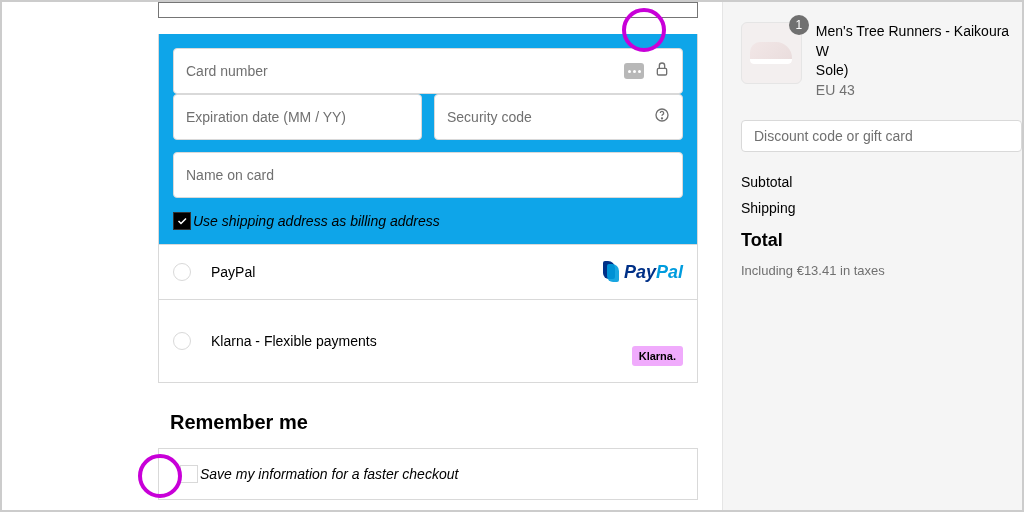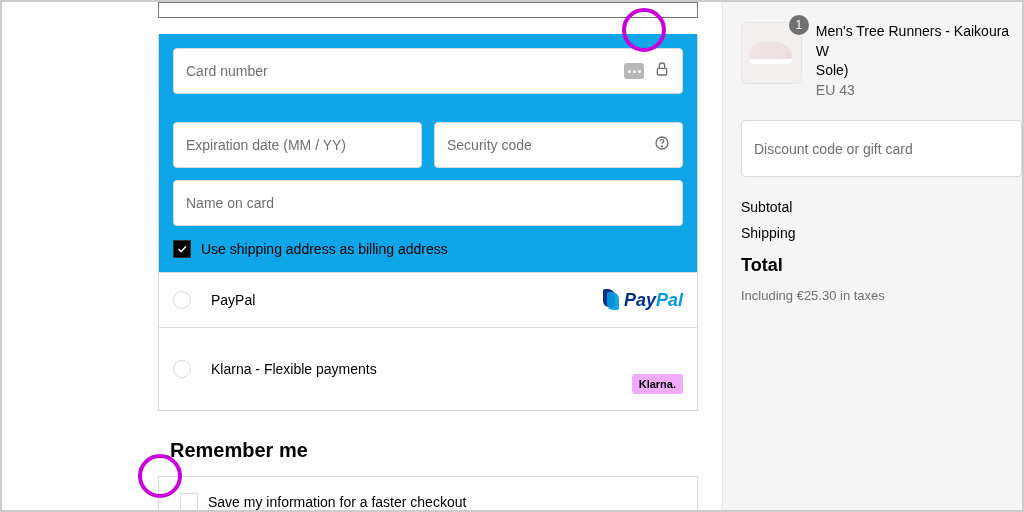--- a/index.html
+++ b/index.html
@@ -8,29 +8,29 @@
   .main { flex: 1; padding: 0 0 0 16px; position: relative; }
   .inner { width: 540px; margin-left: 140px; }
   .side { width: 300px; background: #f5f5f5; padding: 20px 0 20px 18px; border-left: 1px solid #e5e5e5; }
 
   .top-box { border: 1px solid #757575; height: 16px; margin-bottom: 16px; background: #fff; }
 
   .field-group { background: #0ea5e9; border: 1px solid #d9d9d9; border-top: none; padding: 14px; }
   .field { background: #fff; border: 1px solid #d9d9d9; border-radius: 4px; height: 46px; display: flex; align-items: center; padding: 0 12px; position: relative; }
   .field input { border: none; outline: none; width: 100%; font-size: 14px; background: transparent; }
   .field input::placeholder { color: #707070; font-size: 14px; }
-  .field-row { display: flex; gap: 12px; margin-top: 28px; }
+  .field-row { display: flex; gap: 12px; margin-top: 0; }
   .field-row .field { flex: 1; }
   .mt { margin-top: 12px; }
 
   .dots { width: 20px; height: 16px; background: #b8b8b8; border-radius: 3px; display: flex; align-items: center; justify-content: center; gap: 2px; margin-right: 10px; flex-shrink: 0; }
   .dots span { width: 3px; height: 3px; background: #fff; border-radius: 50%; }
   .lock-ico, .help-ico { color: #707070; flex-shrink: 0; }
 
-  .chk-row { display: flex; align-items: center; gap: 10px; margin-top: 14px; font-size: 14px; }
+  .chk-row { display: flex; align-items: center; gap: 2px; margin-top: 14px; font-size: 14px; font-style: italic; }
   .chk { width: 18px; height: 18px; border: 1px solid #333; display: flex; align-items: center; justify-content: center; cursor: pointer; }
   .chk.on { background: #000; }
   .chk.on svg { display: block; }
   .chk svg { display: none; }
   .chk.empty { border-color: #d9d9d9; background: #fff; }
 
   .pay-option { border: 1px solid #d9d9d9; border-top: none; padding: 16px 14px; display: flex; align-items: center; justify-content: space-between; }
   .pay-option .left { display: flex; align-items: center; gap: 20px; }
   .radio { width: 18px; height: 18px; border: 1px solid #d9d9d9; border-radius: 50%; cursor: pointer; }
   .pay-option .lbl { font-size: 14px; }
@@ -58,21 +58,21 @@
 
   
   .prod-row { display: flex; gap: 14px; margin-bottom: 20px; }
   .prod-img { width: 62px; height: 62px; background: #f3efef; border: 1px solid #e5e5e5; border-radius: 6px; position: relative; display: flex; align-items: center; justify-content: center; }
   .shoe { width: 42px; height: 22px; background: linear-gradient(135deg,#f2e7e7,#e9dcdc); border-radius: 10px 16px 4px 4px; position: relative; }
   .shoe::after { content: ""; position: absolute; bottom: 0; left: 0; right: 0; height: 5px; background: #fff; border-radius: 0 0 4px 4px; }
   .qty-badge { position: absolute; top: -8px; right: -8px; width: 20px; height: 20px; background: #707070; color: #fff; border-radius: 50%; font-size: 12px; display: flex; align-items: center; justify-content: center; }
   .prod-info { font-size: 14px; line-height: 1.4; }
   .prod-info .variant { color: #707070; }
 
-  .disc-field { background: #fff; border: 1px solid #d9d9d9; border-radius: 4px; height: 57px; display: flex; align-items: center; padding: 0 12px; margin-bottom: 22px; }
+  .disc-field { background: #fff; border: 1px solid #d9d9d9; border-radius: 4px; height: 32px; display: flex; align-items: center; padding: 0 12px; margin-bottom: 22px; }
   .disc-field input { border: none; outline: none; width: 100%; font-size: 14px; background: transparent; }
   .disc-field input::placeholder { color: #707070; }
 
   .sum-row { display: flex; justify-content: space-between; font-size: 14px; margin-bottom: 10px; }
   .sum-row.total { font-size: 18px; font-weight: 700; margin-top: 14px; margin-bottom: 12px; }
   .taxes { color: #707070; font-size: 13px; }
 </style>
 </head>
 <body>
 
@@ -192,15 +192,15 @@
 
     <div class="sum-row">
         <span>Subtotal</span>
       </div>
     <div class="sum-row">
         <span>Shipping</span>
       </div>
     <div class="sum-row total">
         <span>Total</span>
       </div>
-    <div class="taxes">Including €25.30 in taxes</div>
+    <div class="taxes">Including €13.41 in taxes</div>
   </div>
 </div>
 
 </body></html>

